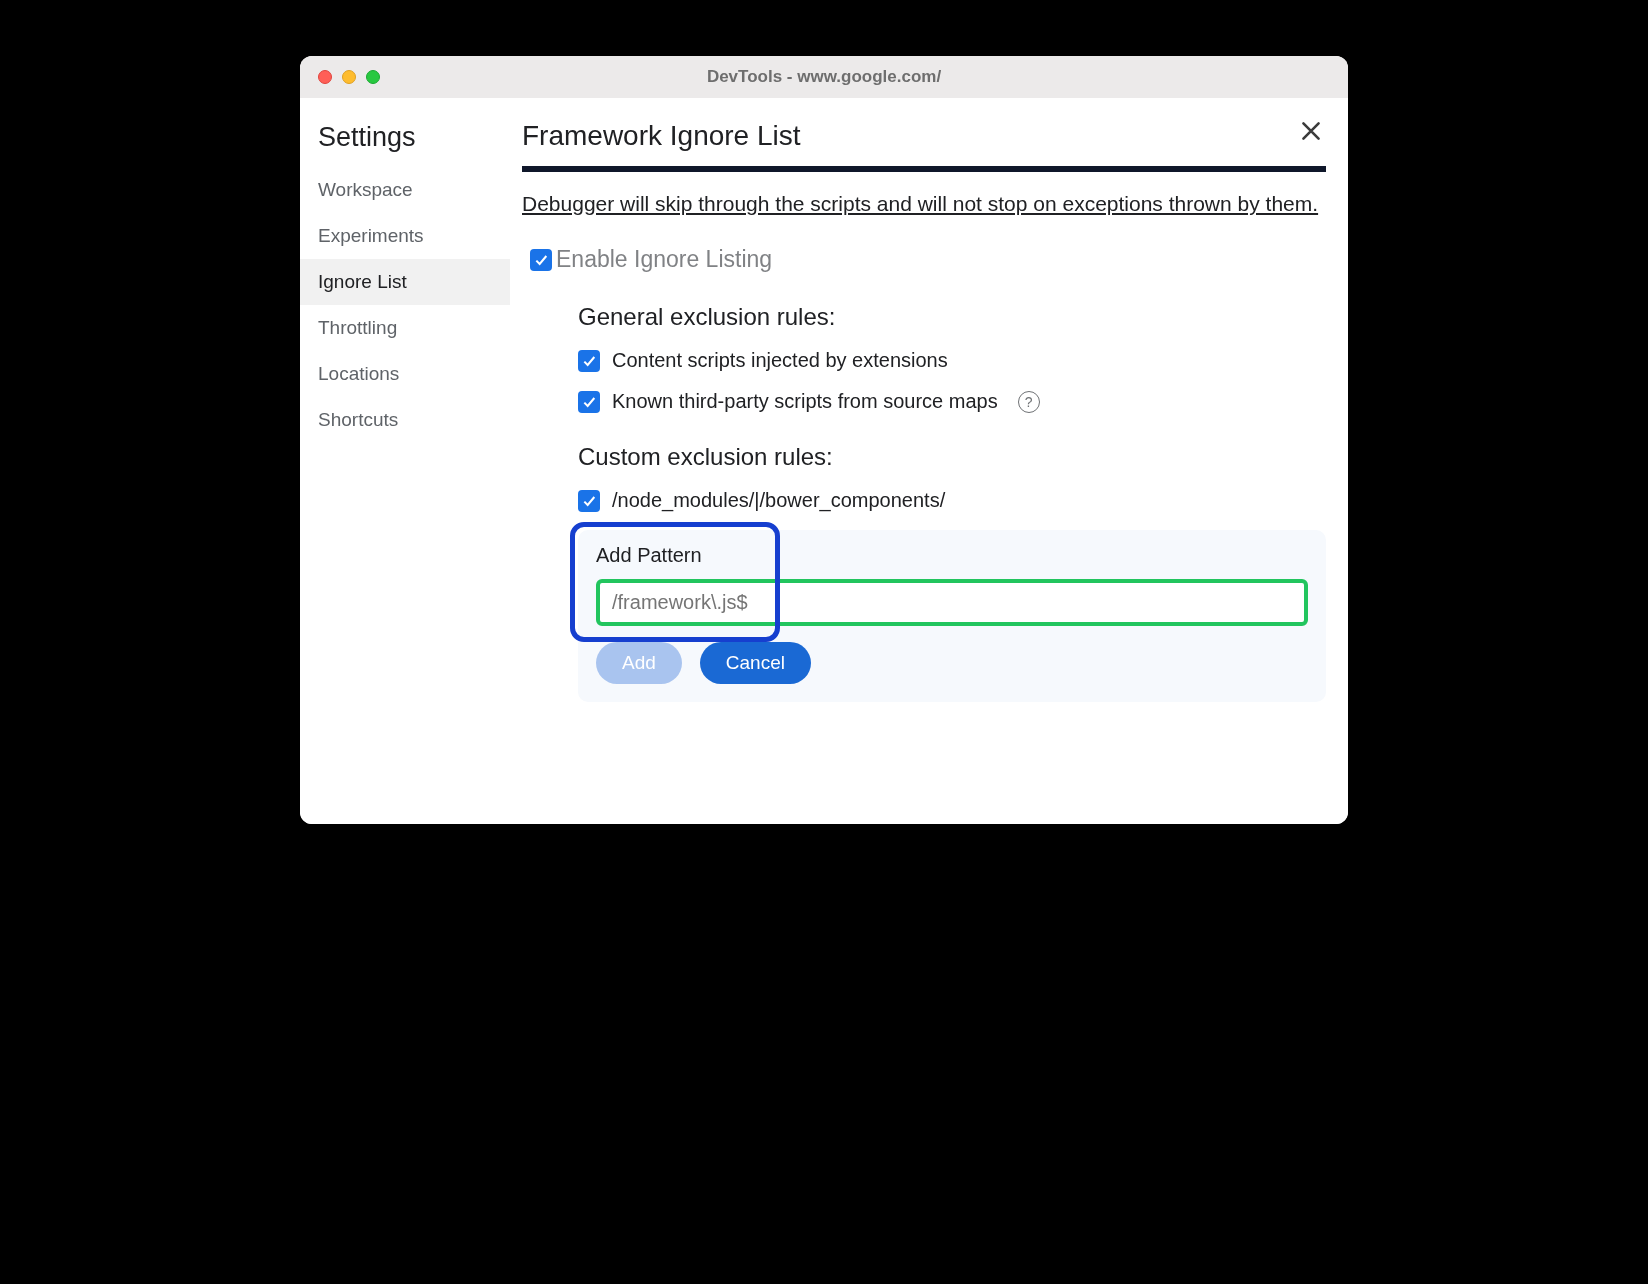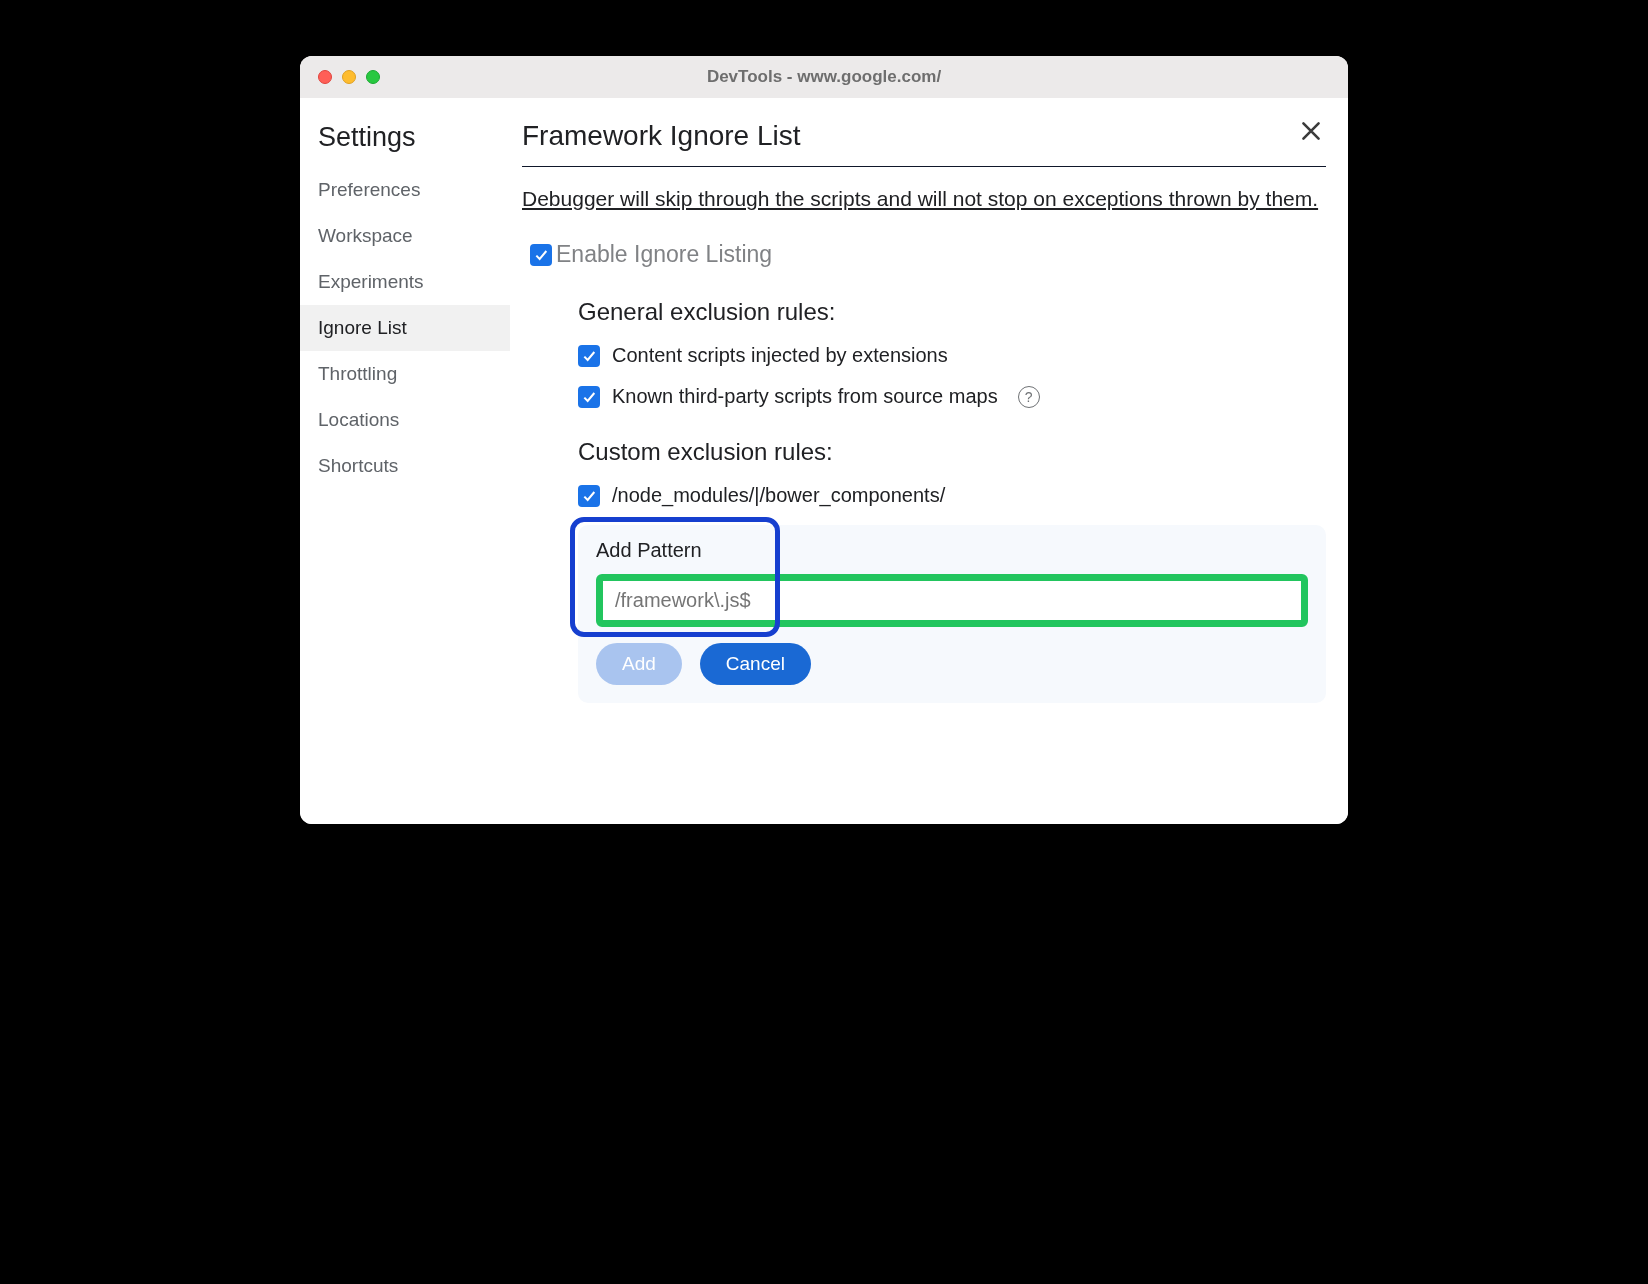--- a/index.html
+++ b/index.html
@@ -86,21 +86,21 @@
   height: 26px;
   cursor: pointer;
   color: #3c3c3c;
 }
 .close-x svg { width: 100%; height: 100%; }
 .main-title {
   font-size: 28px;
   font-weight: 400;
   color: #202124;
   padding-bottom: 14px;
-  border-bottom: 1px solid #0f172a;
+  border-bottom: 6px solid #0f172a;
   margin-right: 0;
 }
 .description {
   font-size: 21px;
   color: #202124;
   line-height: 1.35;
   margin-top: 18px;
   margin-bottom: 28px;
   text-decoration: underline;
 }
@@ -176,21 +176,21 @@
   border-radius: 14px;
   pointer-events: none;
 }
 .add-pattern-label {
   font-size: 20px;
   color: #202124;
   margin-bottom: 12px;
 }
 .pattern-input {
   width: 100%;
-  border: 7px solid #22c55e;
+  border: 4px solid #22c55e;
   border-radius: 6px;
   padding: 8px 12px;
   font-size: 20px;
   color: #303030;
   background: #fff;
   outline: none;
 }
 .button-row {
   display: flex;
   gap: 18px;
@@ -219,21 +219,20 @@
       <div class="traffic-light tl-min"></div>
       <div class="traffic-light tl-max"></div>
     </div>
     <div class="titlebar-title">DevTools - www.google.com/</div>
   </div>
 
   <div class="content">
 
     <div class="sidebar">
       <div class="sidebar-title">Settings</div>
-      <div class="sidebar-item">Preferences</div>
       <div class="sidebar-item">Workspace</div>
       <div class="sidebar-item">Experiments</div>
       <div class="sidebar-item active">Ignore List</div>
       <div class="sidebar-item">Throttling</div>
       <div class="sidebar-item">Locations</div>
       <div class="sidebar-item">Shortcuts</div>
     </div>
 
     <div class="main">
 

